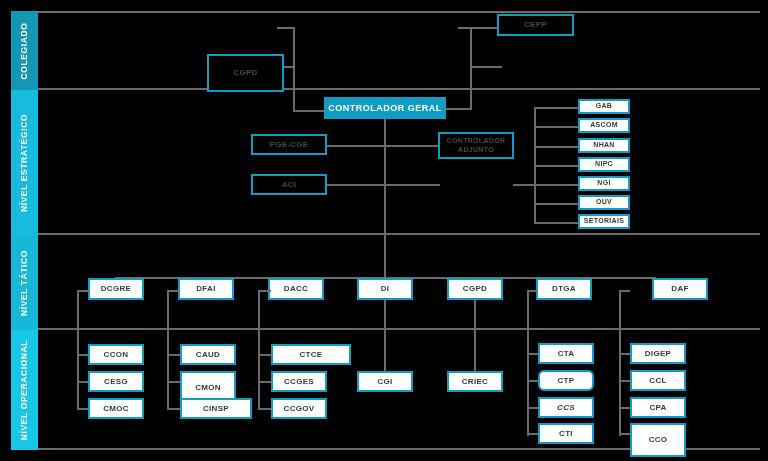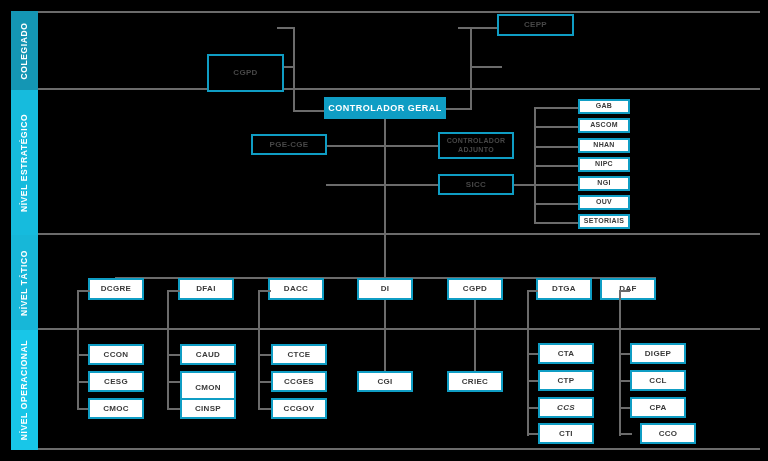--- a/index.html
+++ b/index.html
@@ -164,23 +164,23 @@
   <div class="ln lnh" style="left:534px; top:126px; width:44px;"></div>
   <div class="ln lnh" style="left:534px; top:146px; width:44px;"></div>
   <div class="ln lnh" style="left:534px; top:165px; width:44px;"></div>
   <div class="ln lnh" style="left:534px; top:184px; width:44px;"></div>
   <div class="ln lnh" style="left:534px; top:203px; width:44px;"></div>
   <div class="ln lnh" style="left:534px; top:222px; width:44px;"></div>
 
   <div class="box dark" style="left:251px; top:134px; width:76px; height:21px;">PGE-CGE</div>
 
   <div class="box teal" style="left:324px; top:97px; width:122px; height:22px;">CONTROLADOR GERAL</div>
+  <div class="box dark" style="left:251px; top:174px; width:76px; height:21px;">ACI</div>
 
   <div class="box dark small" style="left:438px; top:132px; width:76px; height:27px; flex-direction:column;">CONTROLADOR ADJUNTO</div>
-  <div class="box dark" style="left:438px; top:174px; width:76px; height:21px;">SICC</div>
 
   <div class="box light small" style="left:578px; top:99px;  width:52px; height:15px;">GAB</div>
   <div class="box light small" style="left:578px; top:118px; width:52px; height:15px;">ASCOM</div>
   <div class="box light small" style="left:578px; top:138px; width:52px; height:15px;">NHAN</div>
   <div class="box light small" style="left:578px; top:157px; width:52px; height:15px;">NIPC</div>
   <div class="box light small" style="left:578px; top:176px; width:52px; height:15px;">NGI</div>
   <div class="box light small" style="left:578px; top:195px; width:52px; height:15px;">OUV</div>
   <div class="box light small" style="left:578px; top:214px; width:52px; height:15px;">SETORIAIS</div>
 
   <div class="ln lnh" style="left:115px; top:277px; width:540px;"></div>
@@ -191,21 +191,21 @@
   <div class="ln lnv" style="left:474px; top:277px; height:12px;"></div>
   <div class="ln lnv" style="left:563px; top:277px; height:12px;"></div>
   <div class="ln lnv" style="left:654px; top:277px; height:12px;"></div>
 
   <div class="box light" style="left:88px;  top:278px; width:56px; height:22px;">DCGRE</div>
   <div class="box light" style="left:178px; top:278px; width:56px; height:22px;">DFAI</div>
   <div class="box light" style="left:268px; top:278px; width:56px; height:22px;">DACC</div>
   <div class="box light" style="left:357px; top:278px; width:56px; height:22px;">DI</div>
   <div class="box light" style="left:447px; top:278px; width:56px; height:22px;">CGPD</div>
   <div class="box light" style="left:536px; top:278px; width:56px; height:22px;">DTGA</div>
-  <div class="box light" style="left:600px; top:278px; width:56px; height:22px;">DAF</div>
+  <div class="box light" style="left:652px; top:278px; width:56px; height:22px;">DAF</div>
 
   <div class="ln lnv" style="left:77px; top:290px; height:119px;"></div>
   <div class="ln lnh" style="left:77px; top:290px; width:13px;"></div>
   <div class="ln lnh" style="left:77px; top:354px; width:11px;"></div>
   <div class="ln lnh" style="left:77px; top:381px; width:11px;"></div>
   <div class="ln lnh" style="left:77px; top:408px; width:11px;"></div>
 
   <div class="ln lnv" style="left:167px; top:290px; height:119px;"></div>
   <div class="ln lnh" style="left:167px; top:290px; width:13px;"></div>
   <div class="ln lnh" style="left:167px; top:354px; width:14px;"></div>
@@ -235,33 +235,33 @@
   <div class="ln lnh" style="left:619px; top:380px; width:13px;"></div>
   <div class="ln lnh" style="left:619px; top:407px; width:13px;"></div>
   <div class="ln lnh" style="left:619px; top:433px; width:13px;"></div>
 
   <div class="box light" style="left:88px; top:344px; width:56px; height:21px;">CCON</div>
   <div class="box light" style="left:88px; top:371px; width:56px; height:21px;">CESG</div>
   <div class="box light" style="left:88px; top:398px; width:56px; height:21px;">CMOC</div>
 
   <div class="box light" style="left:180px; top:344px; width:56px; height:21px;">CAUD</div>
   <div class="box light" style="left:180px; top:371px; width:56px; height:33px;">CMON</div>
-  <div class="box light" style="left:180px; top:398px; width:56px; height:21px;">CINSP</div>
-
-  <div class="box light" style="left:271px; top:344px; width:56px; height:21px;">CTCE</div>
+  <div class="box light" style="left:180px; top:398px; width:72px; height:21px;">CINSP</div>
+
+  <div class="box light" style="left:271px; top:344px; width:80px; height:21px;">CTCE</div>
   <div class="box light" style="left:271px; top:371px; width:56px; height:21px;">CCGES</div>
   <div class="box light" style="left:271px; top:398px; width:56px; height:21px;">CCGOV</div>
 
   <div class="box light" style="left:357px; top:371px; width:56px; height:21px;">CGI</div>
 
   <div class="box light" style="left:447px; top:371px; width:56px; height:21px;">CRIEC</div>
 
   <div class="box light" style="left:538px; top:343px; width:56px; height:21px;">CTA</div>
-  <div class="box light" style="left:538px; top:370px; width:56px; height:21px;">CTP</div>
+  <div class="box light" style="left:538px; top:370px; width:56px; height:21px;border-radius:6px;">CTP</div>
   <div class="box light" style="left:538px; top:397px; width:56px; height:21px;font-style:italic;">CCS</div>
   <div class="box light" style="left:538px; top:423px; width:56px; height:21px;">CTI</div>
 
   <div class="box light" style="left:630px; top:343px; width:56px; height:21px;">DIGEP</div>
   <div class="box light" style="left:630px; top:370px; width:56px; height:21px;">CCL</div>
   <div class="box light" style="left:630px; top:397px; width:56px; height:21px;">CPA</div>
-  <div class="box light" style="left:630px; top:423px; width:56px; height:21px;margin-left:10px;">CCO</div>
+  <div class="box light" style="left:630px; top:423px; width:56px; height:34px;">CCO</div>
 
 </div>
 
 </body></html>

